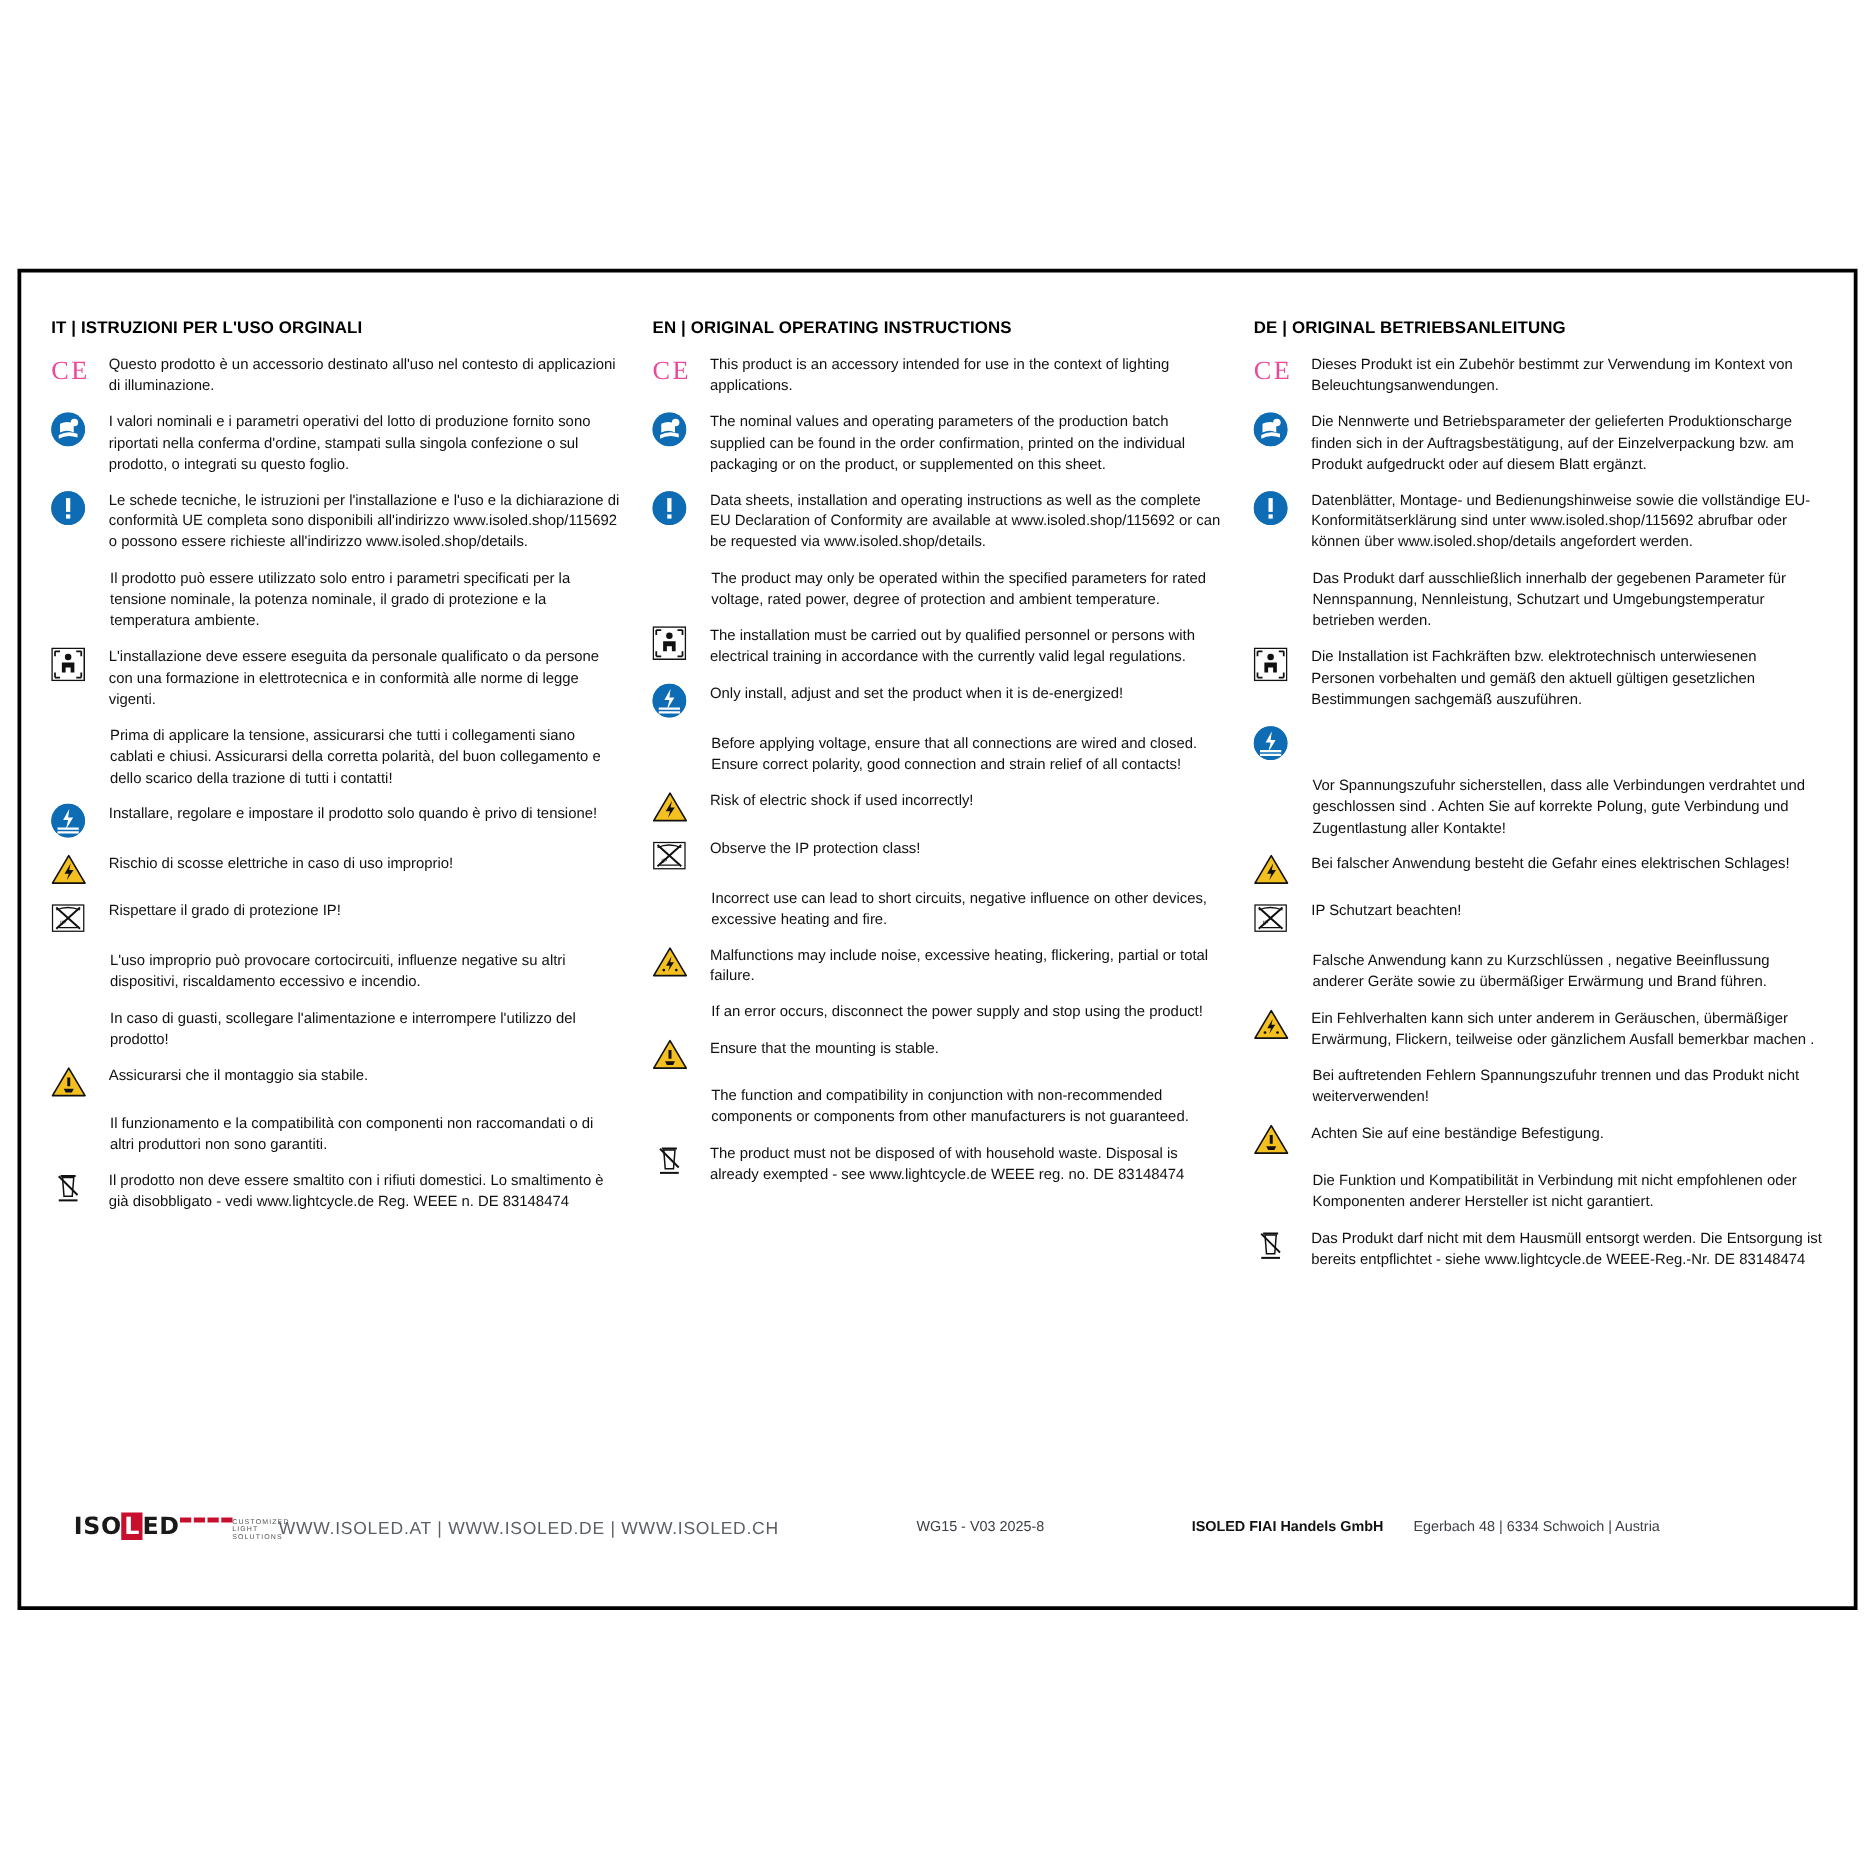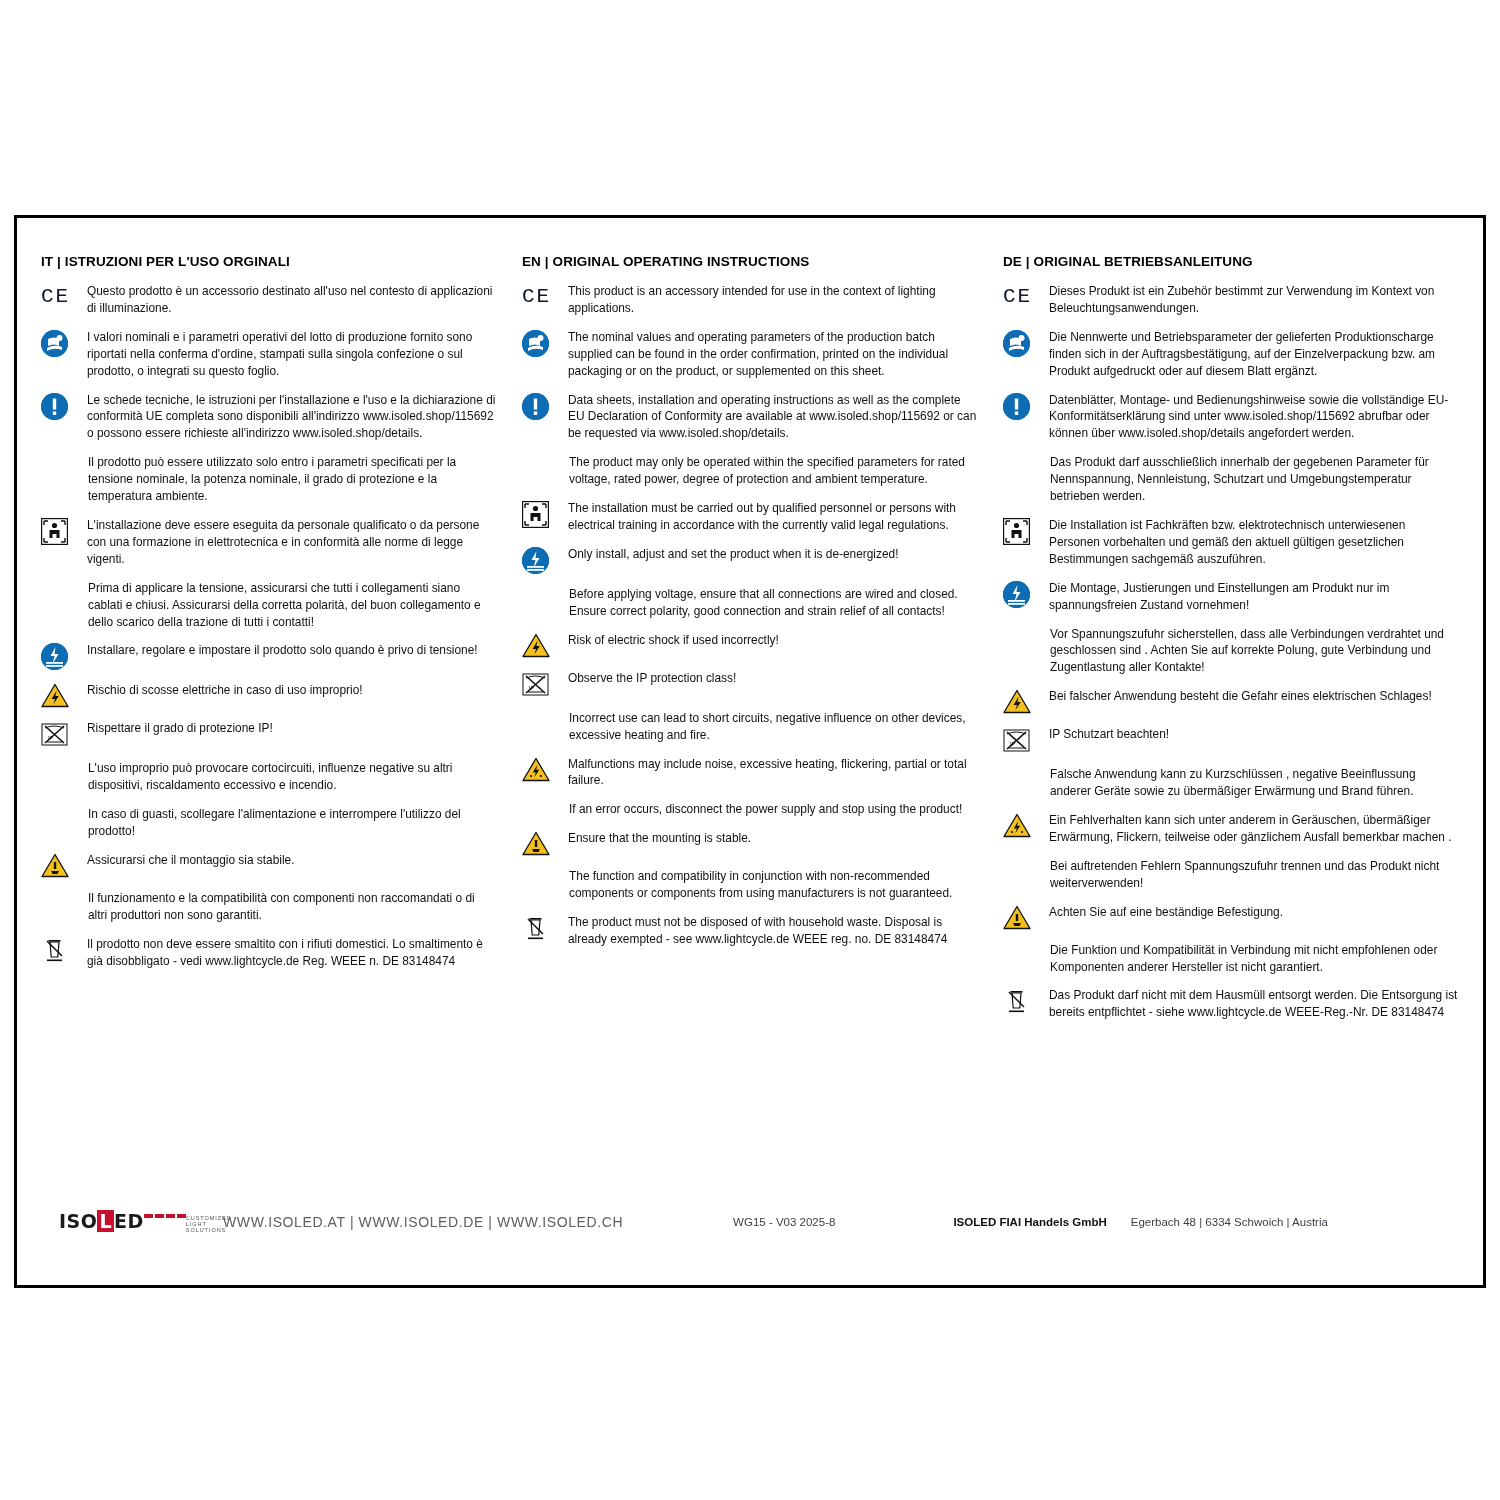--- a/index.html
+++ b/index.html
@@ -62,22 +62,22 @@
     flex: 1 1 auto;
   }
   .row.noicon .txt {
     margin-left: 1px;
   }
 
   
   .ce {
     font-size: 21px;
     letter-spacing: 2px;
-    font-family: Liberation Mono, monospace;
-    color: #0f172a;
+    font-family: Liberation Serif, serif;
+    color: #ec4899;
     line-height: 1;
     padding-top: 2px;
   }
   .circ {
     width: 27px;
     height: 27px;
     border-radius: 50%;
     background: #0d6cb3;
     position: relative;
     display: block;
@@ -459,21 +459,21 @@
                   <rect x="12.8" y="9" width="2.4" height="7" fill="#111"></rect>
                   <path d="M10 18 h8 l-1.5 3 h-5z" fill="#111"></path>
                 </svg>
             </span>
           </div>
           <div class="txt">Ensure that the mounting is stable.</div>
         </div>
 
         <div class="row noicon">
           <div class="icon-cell"></div>
-          <div class="txt">The function and compatibility in conjunction with non-recommended components or components from using manufacturers is not guaranteed.</div>
+          <div class="txt">The function and compatibility in conjunction with non-recommended components or components from other manufacturers is not guaranteed.</div>
         </div>
 
         <div class="row">
           <div class="icon-cell">
             <span class="sq">
               <svg width="27" height="27" viewBox="0 0 27 27">
                   <path d="M9 5 h9 l-1.2 15 h-6.6z" fill="none" stroke="#111" stroke-width="1.2"></path>
                   <rect x="7.5" y="3" width="12" height="1.6" fill="#111"></rect>
                   <path d="M6 4 L21 19" stroke="#111" stroke-width="1.5"></path>
                   <rect x="6" y="22.5" width="15" height="1.6" fill="#111"></rect>
@@ -544,21 +544,20 @@
           <div class="icon-cell">
             <span class="circ">
               <svg width="27" height="27" viewBox="0 0 27 27">
                   <circle cx="13.5" cy="13.5" r="13.5" fill="#0d6cb3"></circle>
                   <path d="M14.5 4 l-5 9 h4 l-2 8 6-10h-4z" fill="#fff"></path>
                   <rect x="5" y="19" width="17" height="1.8" fill="#fff"></rect>
                   <rect x="5" y="22" width="17" height="1.8" fill="#fff"></rect>
                 </svg>
             </span>
           </div>
-          <div class="txt">Die Montage, Justierungen und Einstellungen am Produkt nur im spannungsfreien Zustand vornehmen!</div>
         </div>
 
         <div class="row noicon">
           <div class="icon-cell"></div>
           <div class="txt">Vor Spannungszufuhr sicherstellen, dass alle Verbindungen verdrahtet und geschlossen sind . Achten Sie auf korrekte Polung, gute Verbindung und Zugentlastung aller Kontakte!</div>
         </div>
 
         <div class="row">
           <div class="icon-cell">
             <span class="warn">

